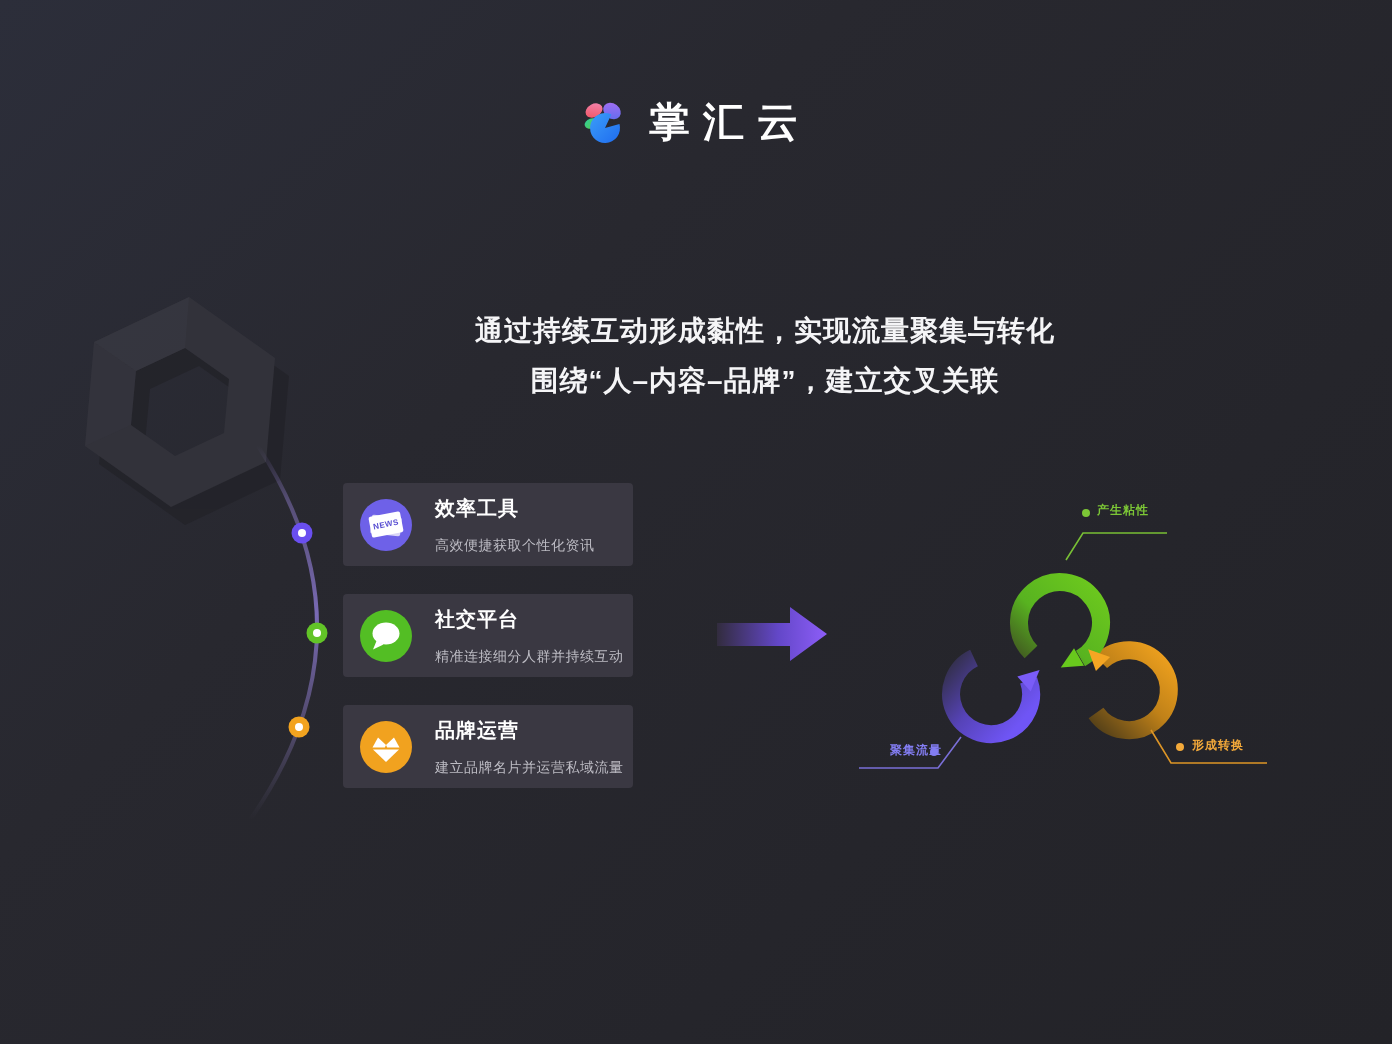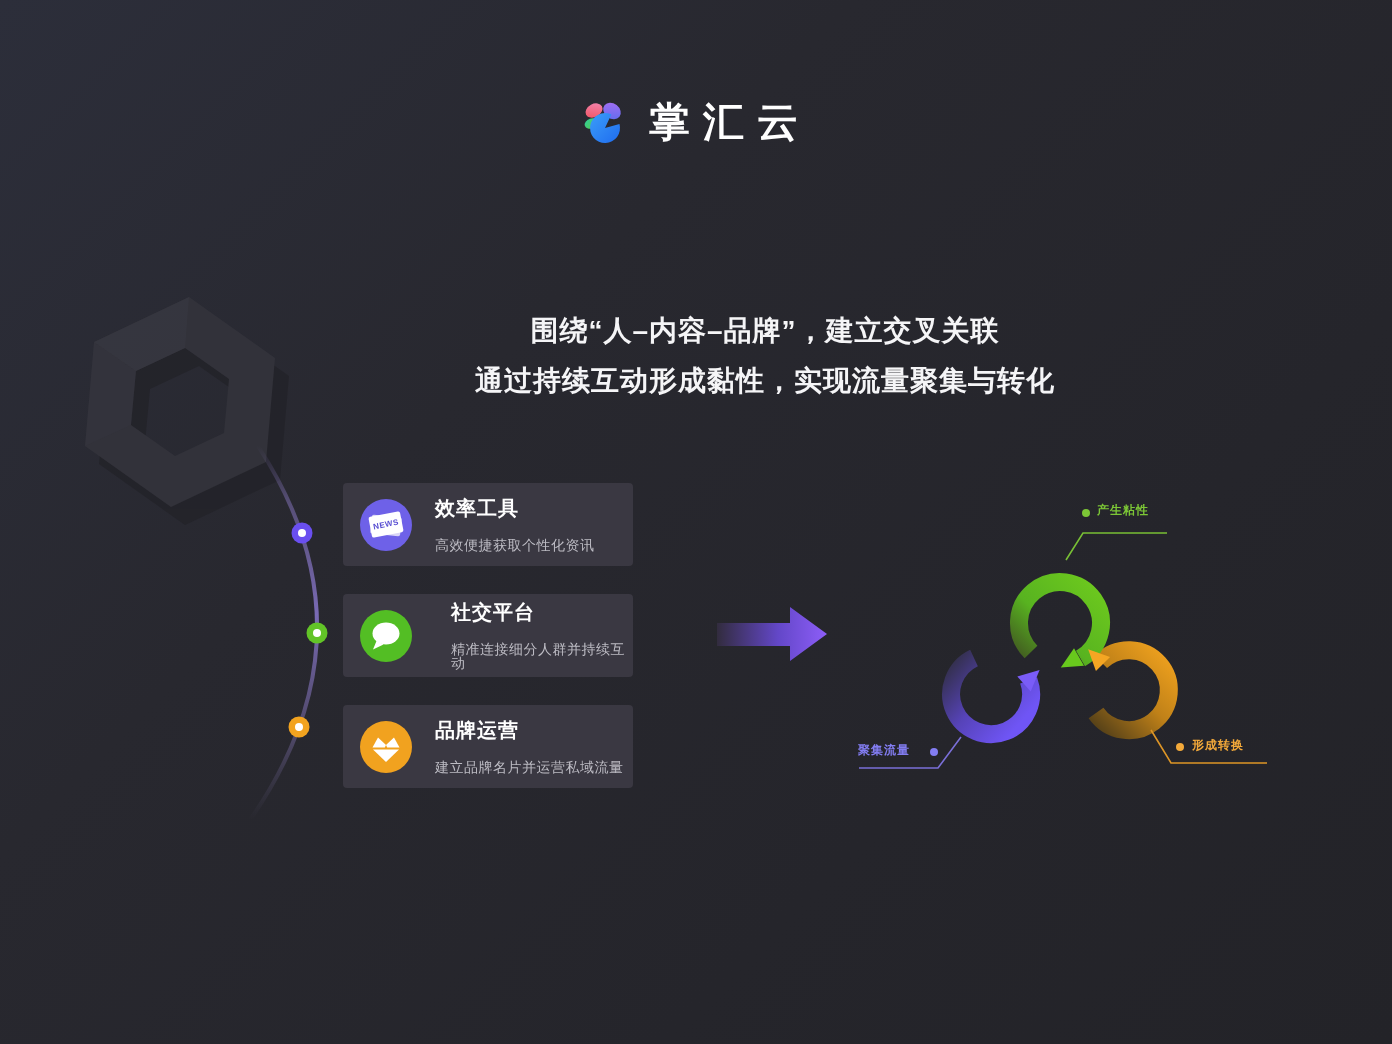--- a/index.html
+++ b/index.html
@@ -16,40 +16,40 @@
   .logo-text{color:#ffffff;font-size:41px;font-weight:800;letter-spacing:13px;line-height:1;
     text-indent:0;padding-left:6px;}
 
   
   .headline{position:absolute;left:435px;top:306px;width:660px;text-align:center;
     color:#f5f5f7;font-weight:700;font-size:28px;line-height:50px;letter-spacing:1px;}
 
   
   .card{position:absolute;left:343px;width:290px;height:83px;background:#3a3842;border-radius:4px;
     display:flex;align-items:center;}
-  .card1{top:483px;} .card2{top:594px;gap:16px;} .card3{top:705px;}
+  .card1{top:483px;} .card2{top:594px;} .card3{top:705px;}
   .icon-circle{position:relative;width:52px;height:52px;border-radius:50%;margin-left:17px;flex:none;overflow:hidden;}
   .bg-purple{background:#6e61e8;} .bg-green{background:#53be24;} .bg-orange{background:#f1a21f;}
   .card-text{margin-left:23px;}
   .card-title{color:#ffffff;font-size:20px;font-weight:700;letter-spacing:1px;line-height:1;}
   .card-desc{color:#bdbcc4;font-size:14px;letter-spacing:0.5px;line-height:1;margin-top:20px;}
 
   
   .news-back{position:absolute;left:11px;top:17px;width:30px;height:19px;background:#d9d5f6;
     border-radius:2px;transform:rotate(6deg);}
   .news-front{position:absolute;left:10px;top:15px;width:32px;height:21px;background:#ffffff;
     border-radius:2px;transform:rotate(-11deg);display:flex;align-items:center;justify-content:center;
     color:#574dd2;font-size:8px;font-weight:800;letter-spacing:0.5px;}
 
   .icon-svg{position:absolute;left:0;top:0;}
 
   
   .cycle-label{position:absolute;font-size:12px;font-weight:700;letter-spacing:1px;line-height:1;}
   .label-sticky{left:1097px;top:504px;color:#7cc636;}
-  .label-gather{left:858px;top:744px;color:#837df2;font-family:Liberation Serif, serif;}
+  .label-gather{left:890px;top:744px;color:#837df2;font-family:Liberation Serif, serif;}
   .label-convert{left:1192px;top:739px;color:#f3a93a;}
 </style>
 </head>
 <body>
 
 <div class="stage">
 
   <svg class="deco" width="1392" height="1044" viewBox="0 0 1392 1044">
     <defs>
       <linearGradient id="gradCurve" gradientUnits="userSpaceOnUse" x1="0" y1="446" x2="0" y2="820">
@@ -143,22 +143,22 @@
       </defs>
       <ellipse cx="31" cy="13" rx="9.5" ry="7.5" transform="rotate(38 31 13)" fill="url(#gPurp)"></ellipse>
       <ellipse cx="13" cy="12.5" rx="9" ry="6.5" transform="rotate(-28 13 12.5)" fill="url(#gPink)"></ellipse>
       <ellipse cx="10.5" cy="25.5" rx="7" ry="5" transform="rotate(-18 10.5 25.5)" fill="url(#gGrn)"></ellipse>
       <path d="M 24,30 L 30.3,16.4 A 15,15 0 1 0 38.5,26.1 Z" fill="url(#gBlu)"></path>
     </svg>
     <span class="logo-text">掌汇云</span>
   </div>
 
   <div class="headline">
+    <div>通过持续互动形成黏性，实现流量聚集与转化</div>
     <div>围绕“人–内容–品牌”，建立交叉关联</div>
-    <div>通过持续互动形成黏性，实现流量聚集与转化</div>
   </div>
 
   <div class="card card1">
     <div class="icon-circle bg-purple">
       <div class="news-back"></div>
       <div class="news-front">NEWS</div>
     </div>
     <div class="card-text">
       <div class="card-title">效率工具</div>
       <div class="card-desc">高效便捷获取个性化资讯</div>

